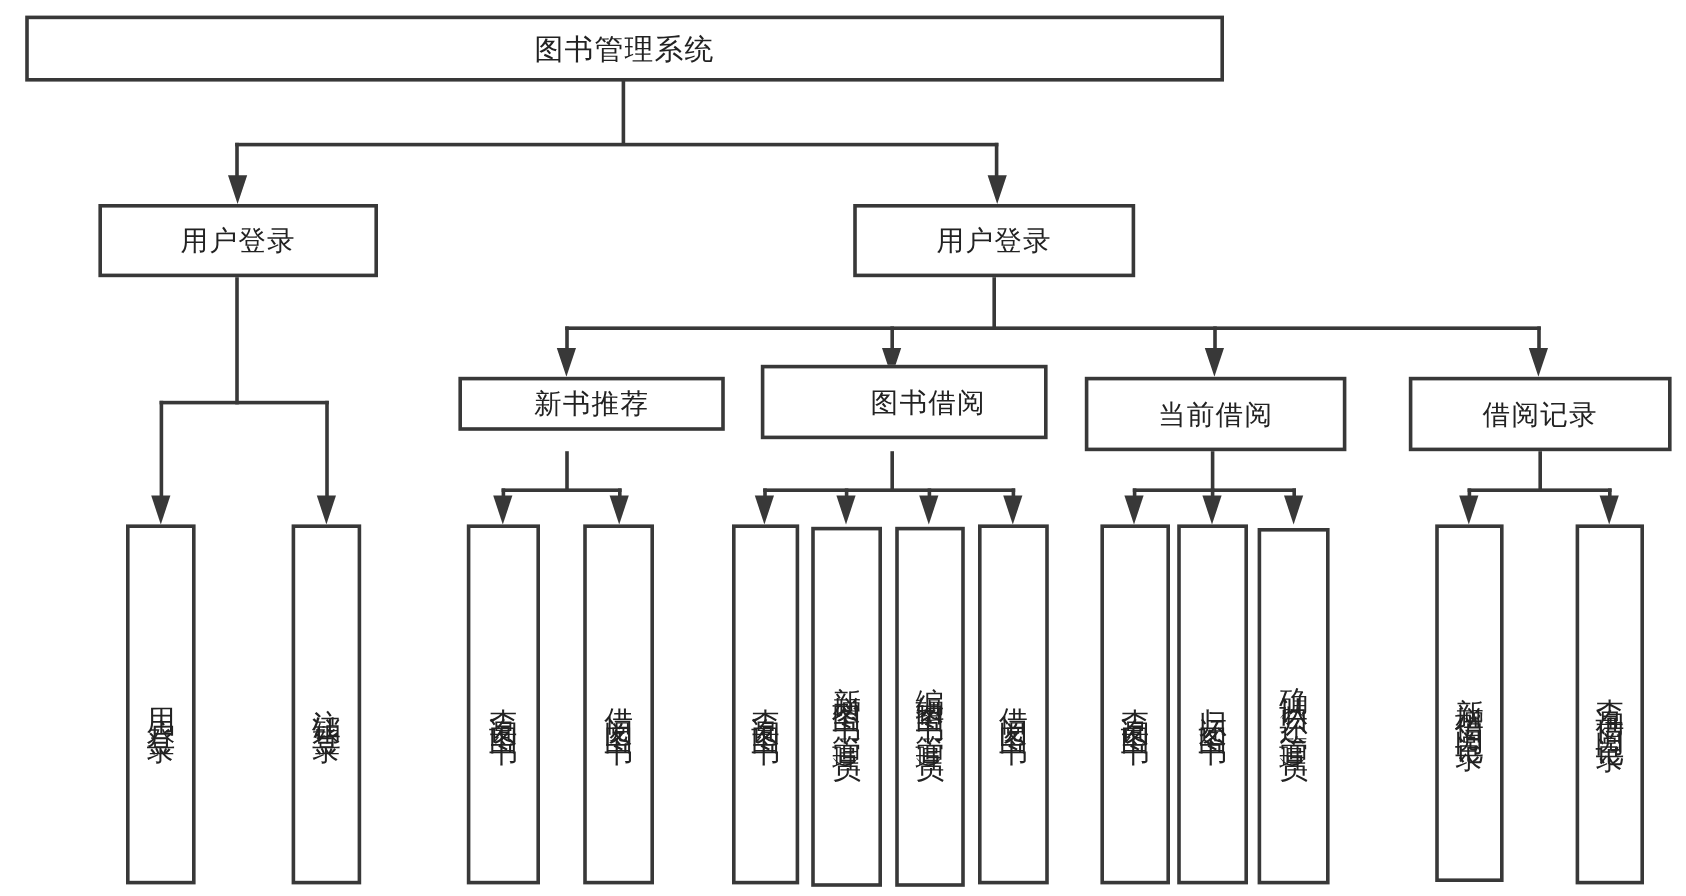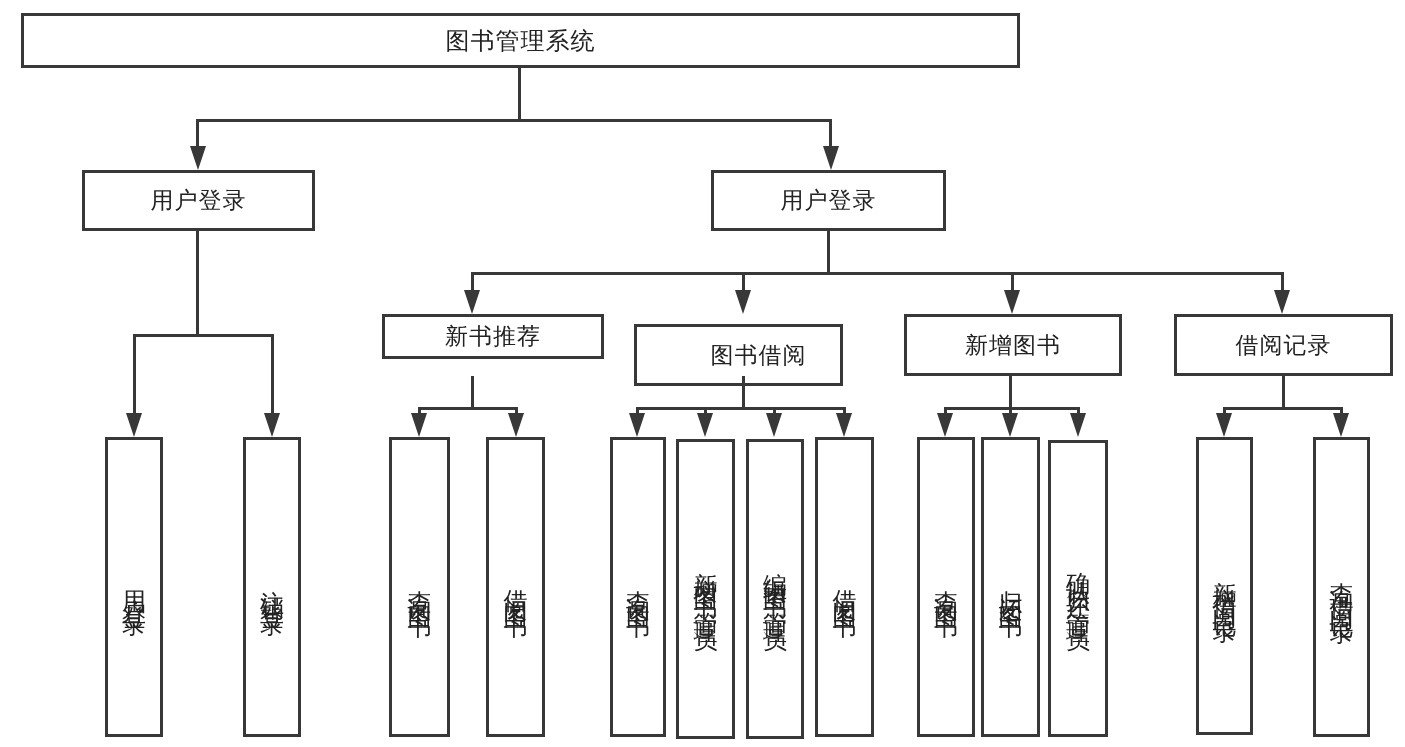--- a/index.html
+++ b/index.html
@@ -85,22 +85,22 @@
   <div class="vl" style="left:471px;top:272px;height:20px;"></div>
   <div class="ar" style="left:464px;top:290px;"></div>
   <div class="vl" style="left:742px;top:272px;height:20px;"></div>
   <div class="ar" style="left:735px;top:290px;"></div>
   <div class="vl" style="left:1011px;top:272px;height:20px;"></div>
   <div class="ar" style="left:1004px;top:290px;"></div>
   <div class="vl" style="left:1281px;top:272px;height:20px;"></div>
   <div class="ar" style="left:1274px;top:290px;"></div>
 
   <div class="box h" style="left:362px;top:314px;width:222px;height:45px;margin-left:20px;">新书推荐</div>
-  <div class="box h" style="left:634px;top:324px;width:209px;height:62px;padding-left:40px;">图书借阅</div>
-  <div class="box h" style="left:904px;top:314px;width:218px;height:62px;">新增图书</div>
+  <div class="box h" style="left:634px;top:304px;width:239px;height:62px;padding-left:40px;">图书借阅</div>
+  <div class="box h" style="left:904px;top:314px;width:218px;height:62px;">当前借阅</div>
   <div class="box h" style="left:1174px;top:314px;width:219px;height:62px;">借阅记录</div>
 
   <div class="vl" style="left:471px;top:376px;height:34px;"></div>
   <div class="hl" style="left:418px;top:407px;width:100px;"></div>
   <div class="vl" style="left:418px;top:407px;height:10px;"></div>
   <div class="ar" style="left:411px;top:413px;"></div>
   <div class="vl" style="left:515px;top:407px;height:10px;"></div>
   <div class="ar" style="left:508px;top:413px;"></div>
 
   <div class="vl" style="left:742px;top:376px;height:34px;"></div>

